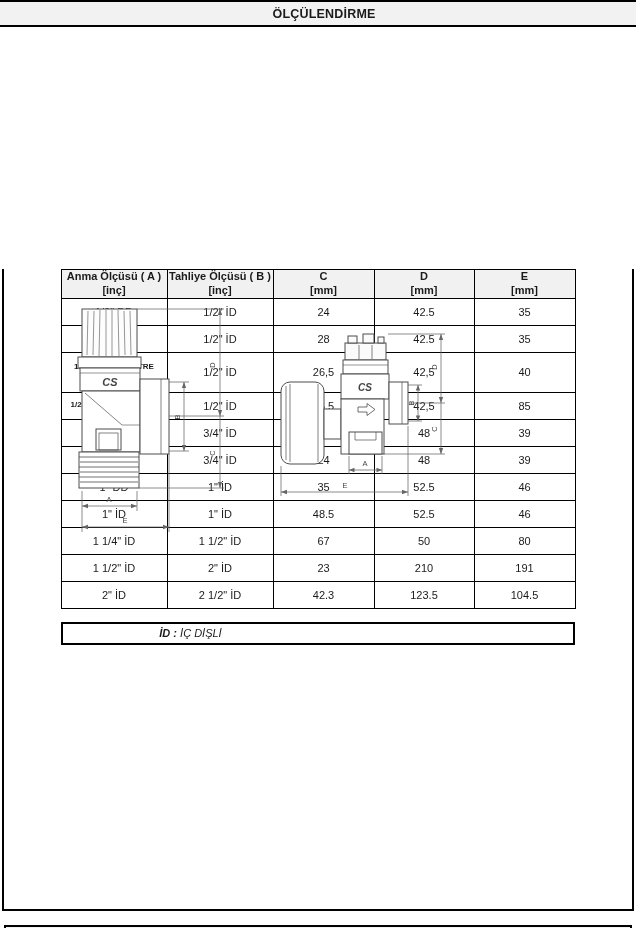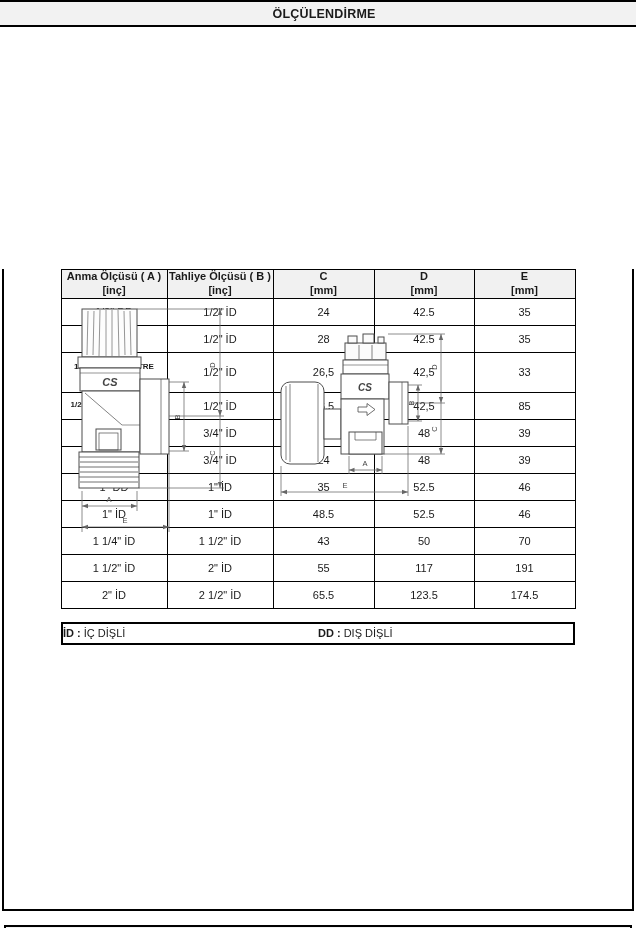--- a/index.html
+++ b/index.html
@@ -34,21 +34,21 @@
   }
   .t1 th { background:#f1f1f1; font-size:11px; font-weight:bold; height:22px; line-height:1.25; }
   .t1 td { font-size:11px; height:27px; background:#fff; }
   .t1 tr.tall td { height:40px; }
   .t1 td.small { font-size:8px; font-weight:bold; line-height:1.3; padding:0 2px; }
 
   .legend {
     width:514px; margin:13px auto 0 auto; border:2px solid #000;
     height:23px; display:flex; align-items:center; font-size:11px; background:#fff;
   }
-  .legend > div { width:50%; text-align:left; }
+  .legend > div { width:50%; text-align:center;font-style:italic; }
   .legend b { font-weight:bold; }
 
   
   #sec2-header {
     margin:14px 4px 0 4px; border:2px solid #000;
     background:#f2f2f2; text-align:center; font-weight:bold;
     font-size:12.5px; padding:5px 0 4px 0;
   }
 </style>
 </head>
@@ -224,21 +224,21 @@
           <td>1/2" İD</td>
           <td>28</td>
           <td>42.5</td>
           <td>35</td>
         </tr>
       <tr class="tall">
           <td class="small">1/2" İD MANOMETRE BAĞLANTILI</td>
           <td>1/2" İD</td>
           <td>26,5</td>
           <td>42,5</td>
-          <td>33</td>
+          <td>40</td>
         </tr>
       <tr>
           <td class="small">1/2" İD MANOMETRELİ</td>
           <td>1/2" İD</td>
           <td>26,5</td>
           <td>42,5</td>
           <td>85</td>
         </tr>
       <tr>
           <td>3/4" DD</td>
@@ -264,40 +264,39 @@
       <tr>
           <td>1" İD</td>
           <td>1" İD</td>
           <td>48.5</td>
           <td>52.5</td>
           <td>46</td>
         </tr>
       <tr>
           <td>1 1/4" İD</td>
           <td>1 1/2" İD</td>
-          <td>43</td>
+          <td>67</td>
           <td>50</td>
-          <td>70</td>
+          <td>80</td>
         </tr>
       <tr>
           <td>1 1/2" İD</td>
           <td>2" İD</td>
-          <td>55</td>
-          <td>117</td>
+          <td>23</td>
+          <td>210</td>
           <td>191</td>
         </tr>
       <tr>
           <td>2" İD</td>
           <td>2 1/2" İD</td>
-          <td>65.5</td>
+          <td>42.3</td>
           <td>123.5</td>
-          <td>174.5</td>
+          <td>104.5</td>
         </tr>
     </tbody>
   </table>
 
   <div class="legend">
     <div><b>İD :</b> <span>İÇ DİŞLİ</span></div>
-    <div><b>DD :</b> <span>DIŞ DİŞLİ</span></div>
   </div>
 </div>
 
 <div id="sec2-header" class="">EMNİYET VENTİLİ SEÇİM TABLOSU</div>
 
 </body></html>

